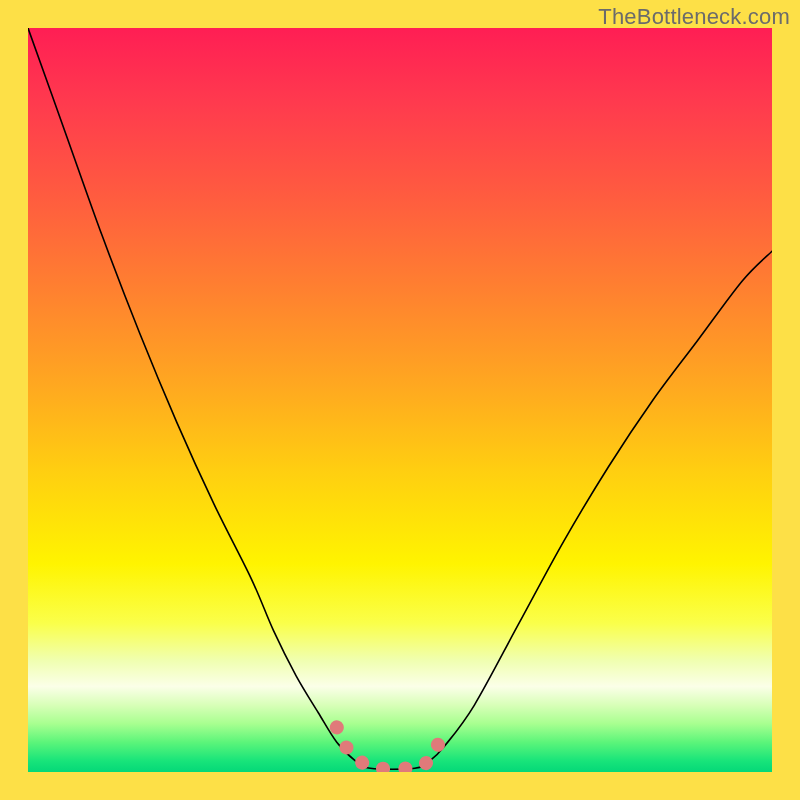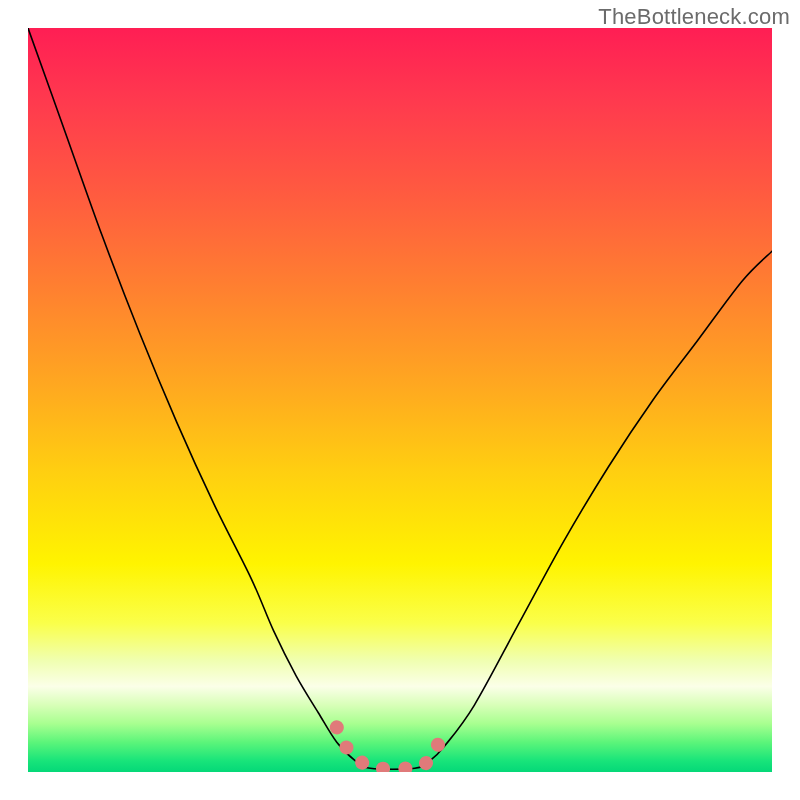--- a/index.html
+++ b/index.html
@@ -7,21 +7,21 @@
     padding: 0;
     width: 800px;
     height: 800px;
     background: #000;
     overflow: hidden;
     font-family: Arial, Helvetica, sans-serif;
   }
   .frame {
     position: absolute;
     inset: 0;
-    background: #ffffff;
+    background: #fde047;
   }
   .plot {
     position: absolute;
     left: 28px;
     top: 28px;
     width: 744px;
     height: 744px;
     overflow: hidden;
   }
   .watermark {

